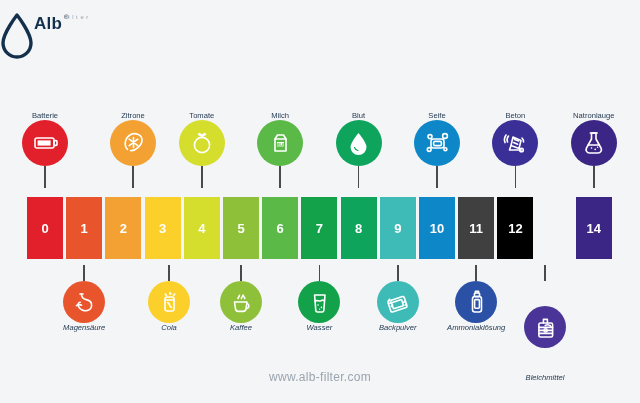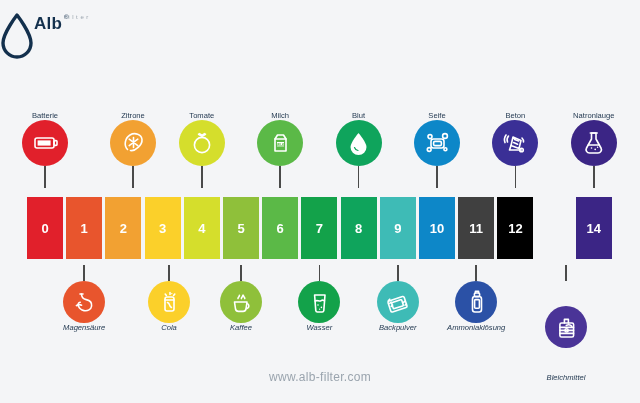--- a/index.html
+++ b/index.html
@@ -279,21 +279,21 @@
             <path d="M11 8 L19 11.5 L17 19.5 L9 16.5 Z" fill="none" stroke="#fff" stroke-width="1.6" stroke-linecap="round" stroke-linejoin="round"></path>
        <path d="M12.6 10.4 L16.6 12 M11.6 13.6 L15.6 15.2" fill="none" stroke="#fff" stroke-width="1.6" stroke-linecap="round" stroke-linejoin="round"></path>
        <path d="M9 16.5 L7.5 21 L19.5 21" fill="none" stroke="#fff" stroke-width="1.6" stroke-linecap="round" stroke-linejoin="round"></path>
        <circle cx="19.5" cy="21" r="1.8" fill="none" stroke="#fff" stroke-width="1.6" stroke-linecap="round" stroke-linejoin="round"></circle>
        <path d="M6.5 7 A6 6 0 0 0 5.5 13 M4 6 A8.4 8.4 0 0 0 3 13.6" fill="none" stroke="#fff" stroke-width="1.6" stroke-linecap="round" stroke-linejoin="round"></path>
        <path d="M20 9 A5 5 0 0 1 21.5 13" fill="none" stroke="#fff" stroke-width="1.6" stroke-linecap="round" stroke-linejoin="round"></path>
           </svg>
         </div>
         <div class="stem"></div>
       </div>
-      <div class="item bottom" style="left: 516px; width: 100px; gap: 25px;">
+      <div class="item bottom" style="left: 495px; width: 100px; gap: 25px;">
         <div class="stem"></div>
         <div class="circle" style="background: rgb(74, 52, 151);">
           <svg width="27" height="27" viewBox="0 0 27 27">
             <path d="M8.5 9 L19 9 A1.6 1.6 0 0 1 20.6 10.6 L20.6 21.4 A1.6 1.6 0 0 1 19 23 L8.5 23 A1.6 1.6 0 0 1 6.9 21.4 L6.9 10.6 A1.6 1.6 0 0 1 8.5 9 Z" fill="none" stroke="#fff" stroke-width="1.6" stroke-linecap="round" stroke-linejoin="round"></path>
        <path d="M11.4 9 L11.4 5.4 L15.4 5.4 L15.4 9" fill="none" stroke="#fff" stroke-width="1.6" stroke-linecap="round" stroke-linejoin="round"></path>
        <path d="M7 13.4 L20.5 13.4 M7 16.4 L20.5 16.4 M7 19.4 L20.5 19.4" fill="none" stroke="#fff" stroke-width="1.6" stroke-linecap="round" stroke-linejoin="round"></path>
        <path d="M13.2 11.4 C15.8 10.2 18.4 11 18.8 12.6" fill="none" stroke="#fff" stroke-width="1.6" stroke-linecap="round" stroke-linejoin="round"></path>
        <circle cx="13.6" cy="16.4" r="1.6" fill="none" stroke="#fff" stroke-width="1.6" stroke-linecap="round" stroke-linejoin="round"></circle>
           </svg>
         </div>

